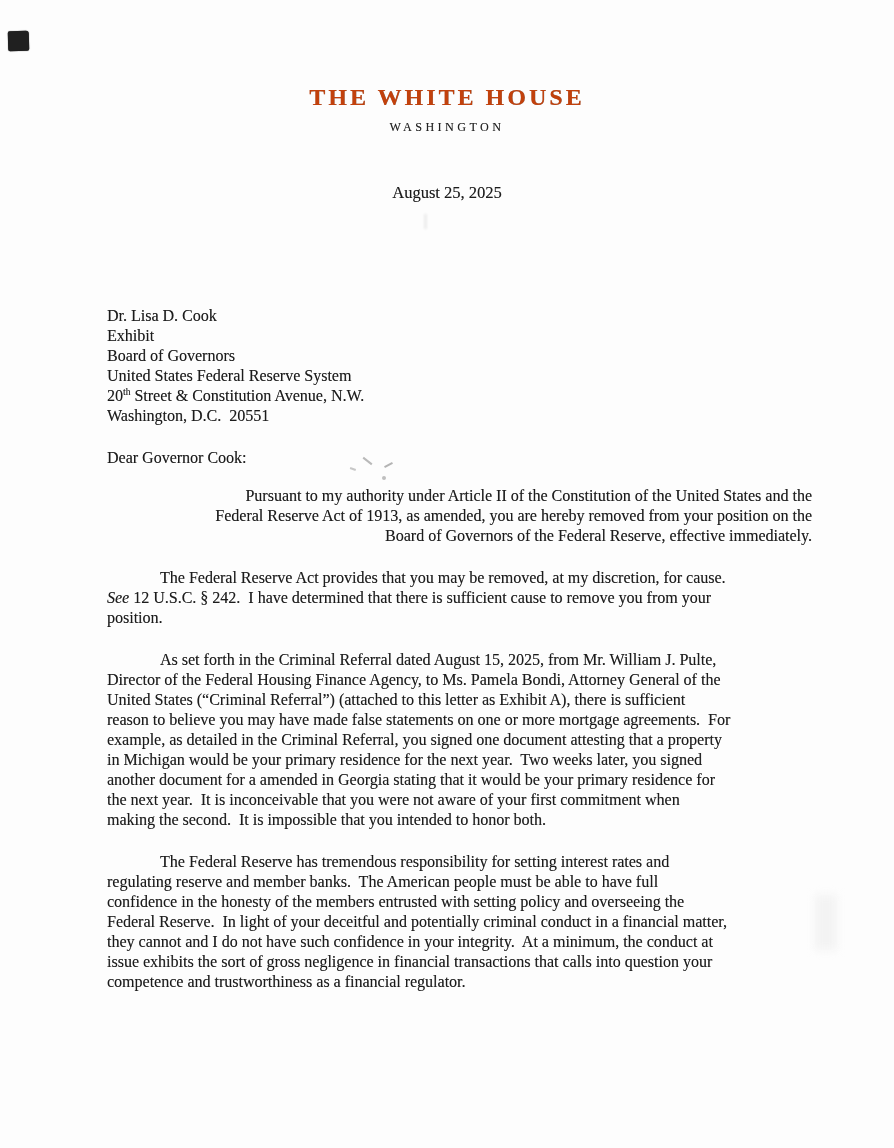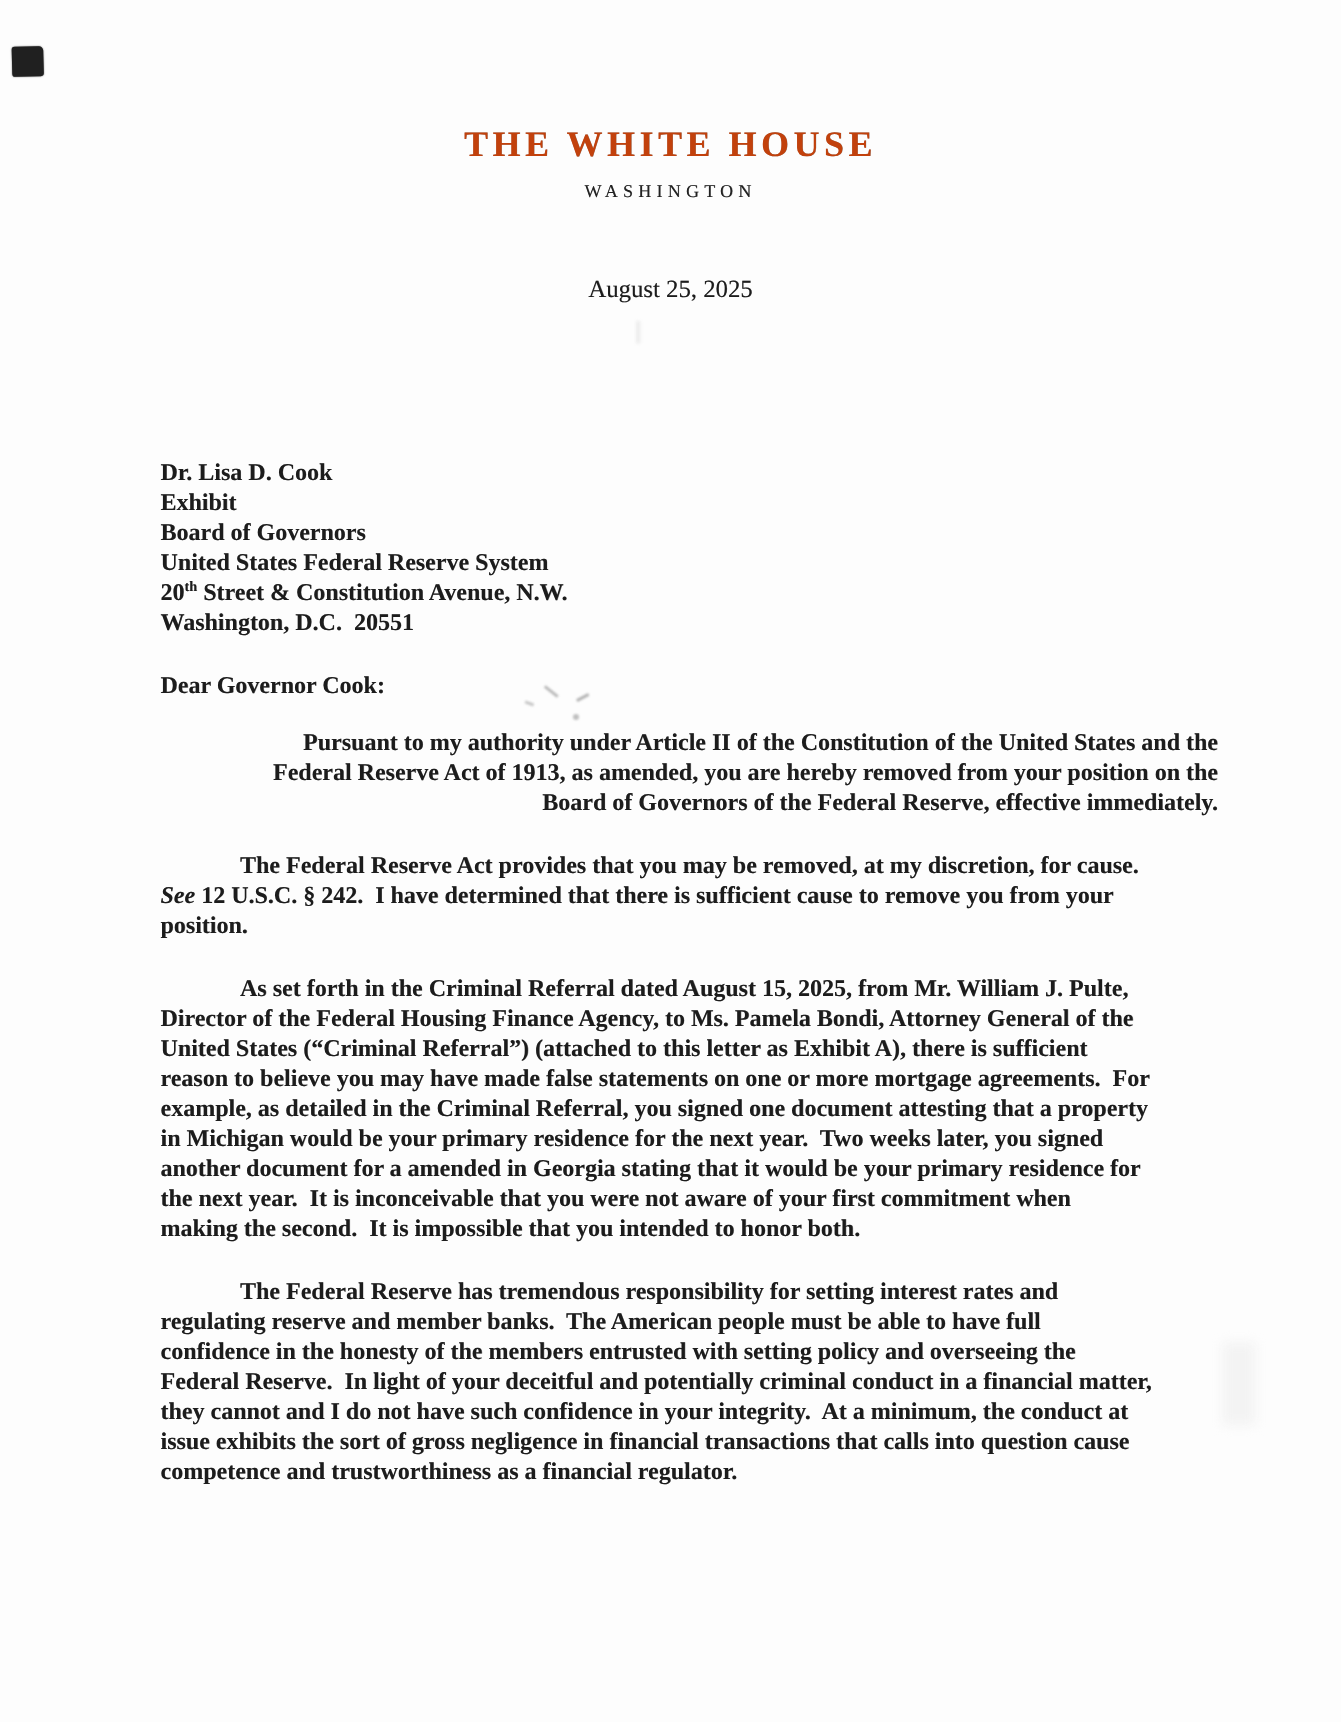--- a/index.html
+++ b/index.html
@@ -19,21 +19,21 @@
     color:#c2410c;
   }
   .lh-sub{
     margin-top:9px;font-size:12px;font-weight:normal;letter-spacing:3.5px;
     color:#222;
   }
   .dateline{
     position:absolute;top:183px;left:0;width:100%;
     text-align:center;font-size:16.5px;line-height:20px;
   }
-  .content{position:absolute;left:107px;top:306px;width:705px;font-weight:bold;}
+  .content{position:absolute;left:107px;top:306px;width:705px;}
   .line{white-space:pre;line-height:20px;font-size:16px;}
   .indent{padding-left:53px;}
   .salutation{margin-top:22px;}
   .letter-body > .para:first-child{margin-top:18px;text-align:right;}
   .para + .para{margin-top:22px;}
   sup{font-size:9.5px;vertical-align:super;line-height:0;}
   em{font-style:italic;}
 
   
   .artifact{position:absolute;}
@@ -103,19 +103,19 @@
           <div class="line"><span>another document for a amended in Georgia stating that it would be your primary residence for</span></div>
           <div class="line"><span>the next year.  It is inconceivable that you were not aware of your first commitment when</span></div>
           <div class="line"><span>making the second.  It is impossible that you intended to honor both.</span></div>
         </div>
         <div class="para">
           <div class="line indent"><span>The Federal Reserve has tremendous responsibility for setting interest rates and</span></div>
           <div class="line"><span>regulating reserve and member banks.  The American people must be able to have full</span></div>
           <div class="line"><span>confidence in the honesty of the members entrusted with setting policy and overseeing the</span></div>
           <div class="line"><span>Federal Reserve.  In light of your deceitful and potentially criminal conduct in a financial matter,</span></div>
           <div class="line"><span>they cannot and I do not have such confidence in your integrity.  At a minimum, the conduct at</span></div>
-          <div class="line"><span>issue exhibits the sort of gross negligence in financial transactions that calls into question cause</span></div>
+          <div class="line"><span>issue exhibits the sort of gross negligence in financial transactions that calls into question your</span></div>
           <div class="line"><span>competence and trustworthiness as a financial regulator.</span></div>
         </div>
       </div>
   </div>
 
 </div>
 
 </body></html>

